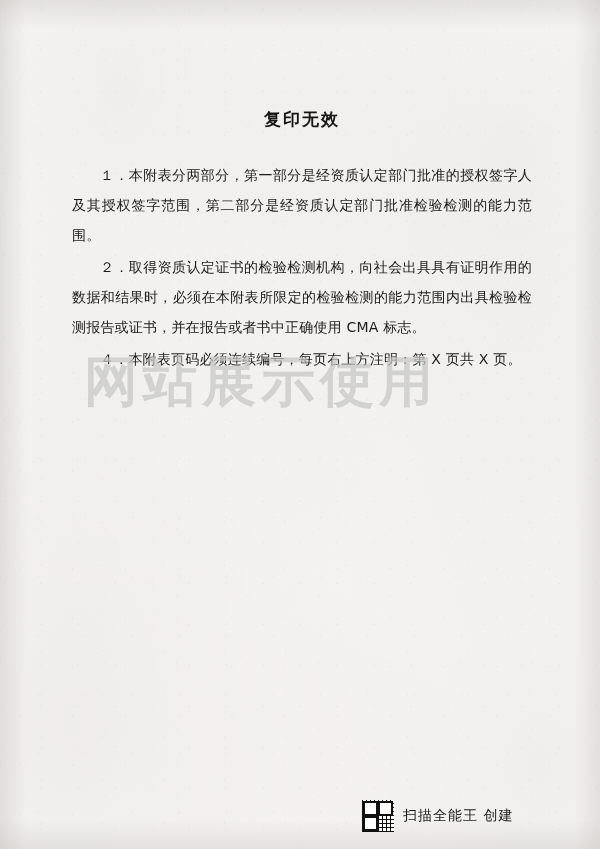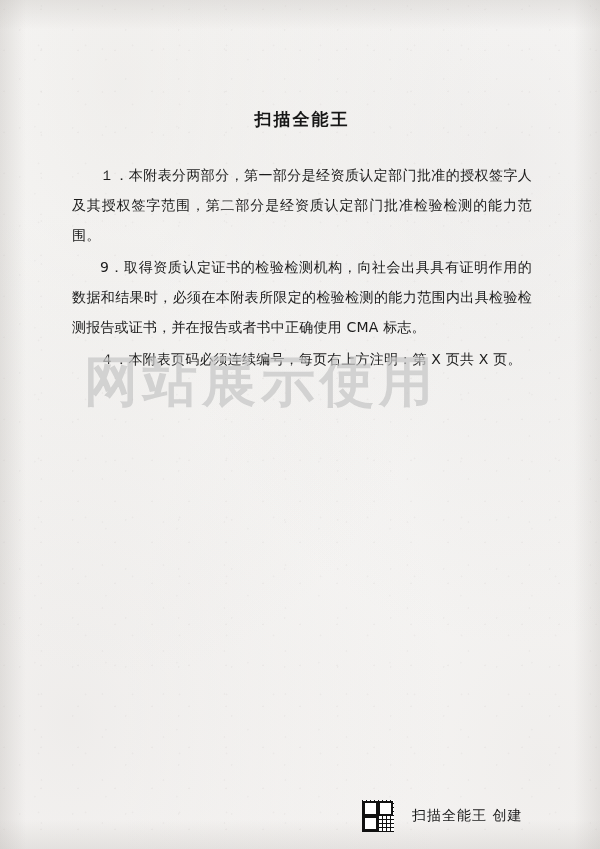--- a/index.html
+++ b/index.html
@@ -108,21 +108,21 @@
     margin-left: 32px;
   }
 
   
   #footer {
     position: absolute;
     left: 362px;
     top: 800px;
     display: flex;
     align-items: center;
-    gap: 18px;
+    gap: 9px;
   }
   #qr {
     width: 32px;
     height: 32px;
     background-color: #fff;
     background-image:
       linear-gradient(90deg, #111 1px, transparent 1px),
       linear-gradient(0deg, #111 1px, transparent 1px);
     background-size: 4px 4px, 4px 4px;
     position: relative;
@@ -183,27 +183,27 @@
 <div id="page">
 
   <div id="grain"></div>
   <div id="edge-left"></div>
   <div id="edge-right"></div>
   <div id="edge-top"></div>
   <div id="edge-bottom"></div>
 
   <div id="content">
 
-    <div class="doc-title">扫描全能王</div>
+    <div class="doc-title">复印无效</div>
 
     <div class="body-block">
 
       <p class="para">１．本附表分两部分，第一部分是经资质认定部门批准的授权签字人及其授权签字范围，第二部分是经资质认定部门批准检验检测的能力范围。</p>
 
-      <p class="para">9．取得资质认定证书的检验检测机构，向社会出具具有证明作用的数据和结果时，必须在本附表所限定的检验检测的能力范围内出具检验检测报告或证书，并在报告或者书中正确使用 CMA 标志。</p>
+      <p class="para">２．取得资质认定证书的检验检测机构，向社会出具具有证明作用的数据和结果时，必须在本附表所限定的检验检测的能力范围内出具检验检测报告或证书，并在报告或者书中正确使用 CMA 标志。</p>
 
 
       <p class="para">４．本附表页码必须连续编号，每页右上方注明：第 X 页共 X 页。</p>
 
     </div>
   </div>
 
   <div id="watermark">网站展示使用</div>
 
   <div id="footer">

